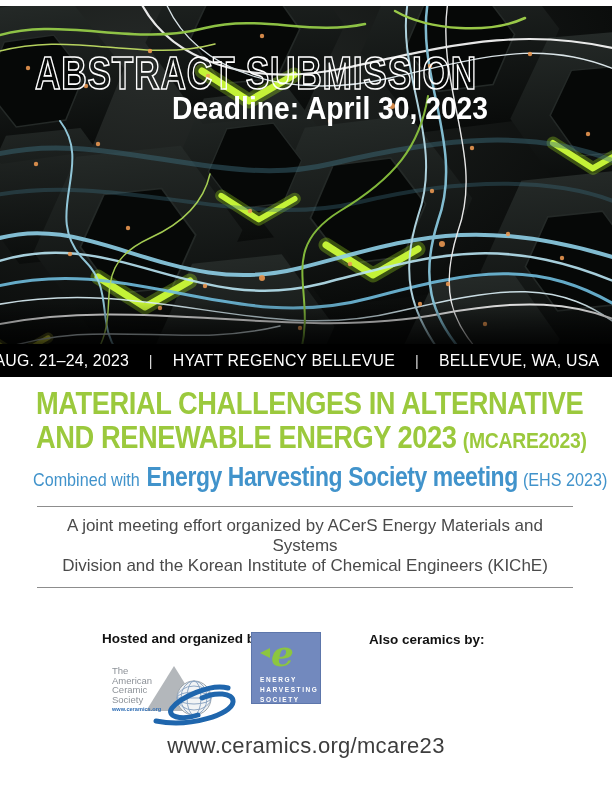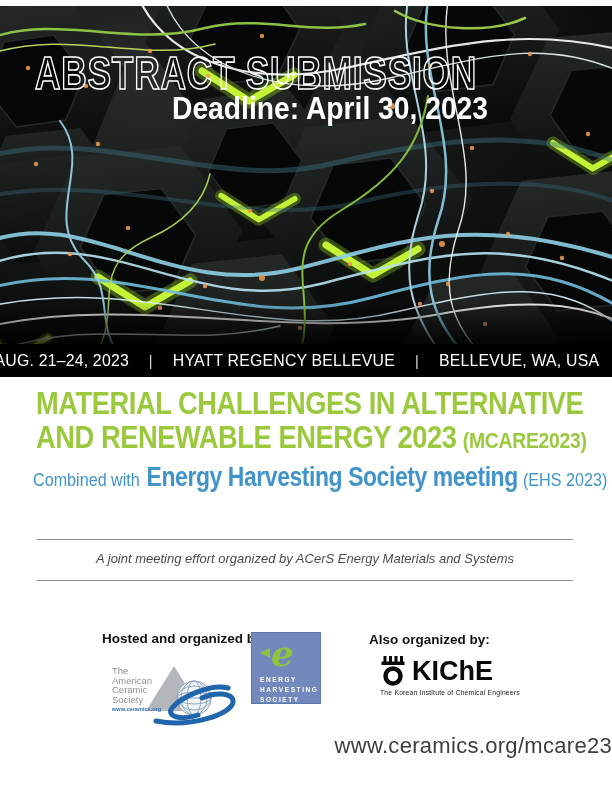--- a/index.html
+++ b/index.html
@@ -31,23 +31,23 @@
   .t2code{font-size:22px;font-weight:bold;letter-spacing:-.3px;margin-left:7px;}
   .combined{
     position:absolute;left:33px;top:462px;white-space:nowrap;color:#4193cb;
     transform:scaleX(.85);transform-origin:left top;
   }
   .combined .prefix{font-size:19px;margin-right:8px;}
   .combined .main{font-size:27px;font-weight:bold;letter-spacing:-.5px;}
   .combined .code{font-size:19px;margin-left:6px;}
   
   .joint{
-    position:absolute;left:37px;top:539px;width:536px;
+    position:absolute;left:37px;top:506px;width:536px;
     border-top:1px solid #8d8d8d;border-bottom:1px solid #8d8d8d;
-    padding:9px 0 11px;text-align:center;color:#4a4a4a;font-size:13px;line-height:20px;font-style:italic;
+    padding:9px 0 11px;text-align:center;color:#4a4a4a;font-size:17px;line-height:20px;
   }
   
   .hosted-label{position:absolute;left:102px;top:631px;font-size:13.5px;font-weight:600;color:#121212;}
   .also-label{position:absolute;left:369px;top:632px;font-size:13.5px;font-weight:600;color:#121212;}
   .acers-logo{position:absolute;left:110px;top:664px;width:134px;height:64px;}
   .acers-logo text{font-family:"Liberation Sans",sans-serif;}
   .ehs-logo{
     position:absolute;left:251px;top:632px;width:70px;height:72px;box-sizing:border-box;
     background:#7289be;border:1px solid #5d76ab;overflow:hidden;
   }
@@ -56,21 +56,21 @@
     border-right:10px solid #8cc63f;margin-right:1px;}
   .ehs-e{font-family:"DejaVu Serif",serif;font-style:italic;font-weight:bold;font-size:36px;
     color:#8cc63f;line-height:30px;}
   .ehs-line{margin-left:8px;font-size:6.5px;font-weight:bold;color:#ffffff;letter-spacing:1.6px;line-height:10px;}
   .ehs-line.first{margin-top:4px;}
   .kiche-logo{position:absolute;left:380px;top:656px;width:130px;}
   .kiche-row{display:flex;align-items:flex-end;}
   .kiche-name{font-size:27px;font-weight:bold;color:#0a0a0a;line-height:30px;margin-left:6px;}
   .kiche-sub{font-size:6.8px;color:#1c1c1c;margin-top:3px;letter-spacing:.2px;white-space:nowrap;}
   
-  .footer-url{position:absolute;left:0;width:612px;top:733px;text-align:right;
+  .footer-url{position:absolute;left:0;width:612px;top:733px;text-align:center;
     font-size:22px;color:#3d3d3d;letter-spacing:.3px;}
 </style>
 </head>
 <body>
 
 <div class="page">
 
   <div class="hero">
     <svg width="612" height="344" viewBox="0 0 612 344" xmlns="http://www.w3.org/2000/svg">
       <defs>
@@ -217,24 +217,25 @@
   <div class="title-line1">MATERIAL CHALLENGES IN ALTERNATIVE</div>
   <div class="title-line2">
     <span>AND RENEWABLE ENERGY 2023</span><span class="t2code">(MCARE2023)</span>
   </div>
   <div class="combined">
     <span class="prefix">Combined with</span><span class="main">Energy Harvesting Society meeting</span><span class="code">(EHS 2023)</span>
   </div>
 
   <div class="joint">
     <div>A joint meeting effort organized by ACerS Energy Materials and Systems</div>
+    <div>Division and the Korean Institute of Chemical Engineers (KIChE)</div>
   </div>
 
   <div class="hosted-label">Hosted and organized by:</div>
-  <div class="also-label">Also organized by:</div>
+  <div class="also-label">Also ceramics by:</div>
 
   <div class="acers-logo">
     <svg width="134" height="64" viewBox="0 0 134 64" xmlns="http://www.w3.org/2000/svg">
       <polygon points="64,2 36,47 92,47" fill="#b3b7bb"></polygon>
       <circle cx="84" cy="34" r="17" fill="#f2f4f5" stroke="#9aa2a8" stroke-width="1"></circle>
       <g fill="none" stroke="#8fa7c4" stroke-width="1">
         <ellipse cx="84" cy="34" rx="7" ry="17"></ellipse>
         <ellipse cx="84" cy="34" rx="13" ry="17"></ellipse>
         <ellipse cx="84" cy="34" rx="17" ry="6"></ellipse>
         <ellipse cx="84" cy="34" rx="17" ry="12"></ellipse>
@@ -257,32 +258,16 @@
   <div class="ehs-logo">
     <div class="ehs-e-row">
       <span class="ehs-dart"></span>
       <span class="ehs-e">e</span>
     </div>
     <div class="ehs-line first">ENERGY</div>
     <div class="ehs-line">HARVESTING</div>
     <div class="ehs-line">SOCIETY</div>
   </div>
 
-  <div class="kiche-logo">
-    <div class="kiche-row">
-      <svg width="26" height="30" viewBox="0 0 26 30" xmlns="http://www.w3.org/2000/svg">
-        <g fill="#0a0a0a">
-          <rect x="3.5" y="0" width="3" height="6"></rect>
-          <rect x="9" y="0" width="3" height="6"></rect>
-          <rect x="14.5" y="0" width="3" height="6"></rect>
-          <rect x="20" y="0" width="3" height="6"></rect>
-          <rect x="1.5" y="5.5" width="23" height="3.5"></rect>
-        </g>
-        <circle cx="13" cy="20" r="7.5" fill="none" stroke="#0a0a0a" stroke-width="4.5"></circle>
-      </svg>
-      <span class="kiche-name">KIChE</span>
-    </div>
-    <div class="kiche-sub">The Korean Institute of Chemical Engineers</div>
-  </div>
 
   <div class="footer-url">www.ceramics.org/mcare23</div>
 
 </div>
 
 </body></html>

